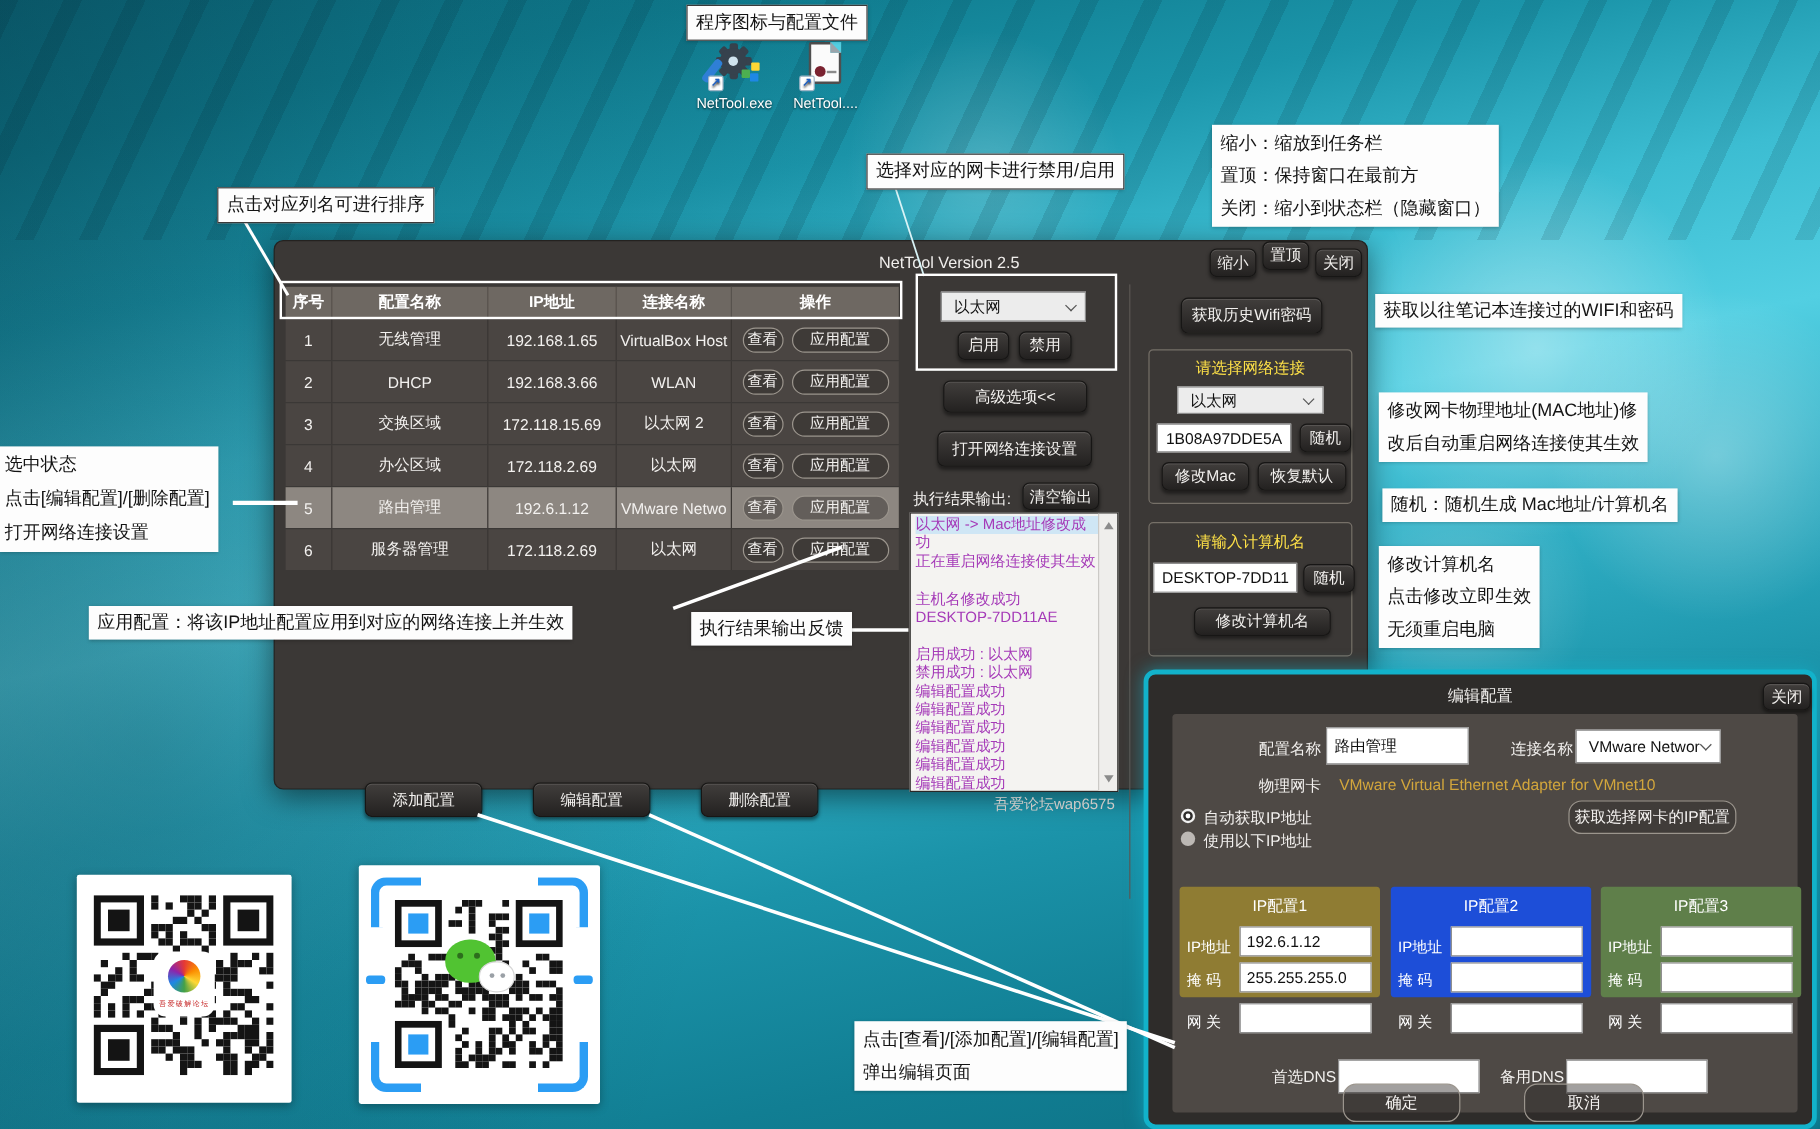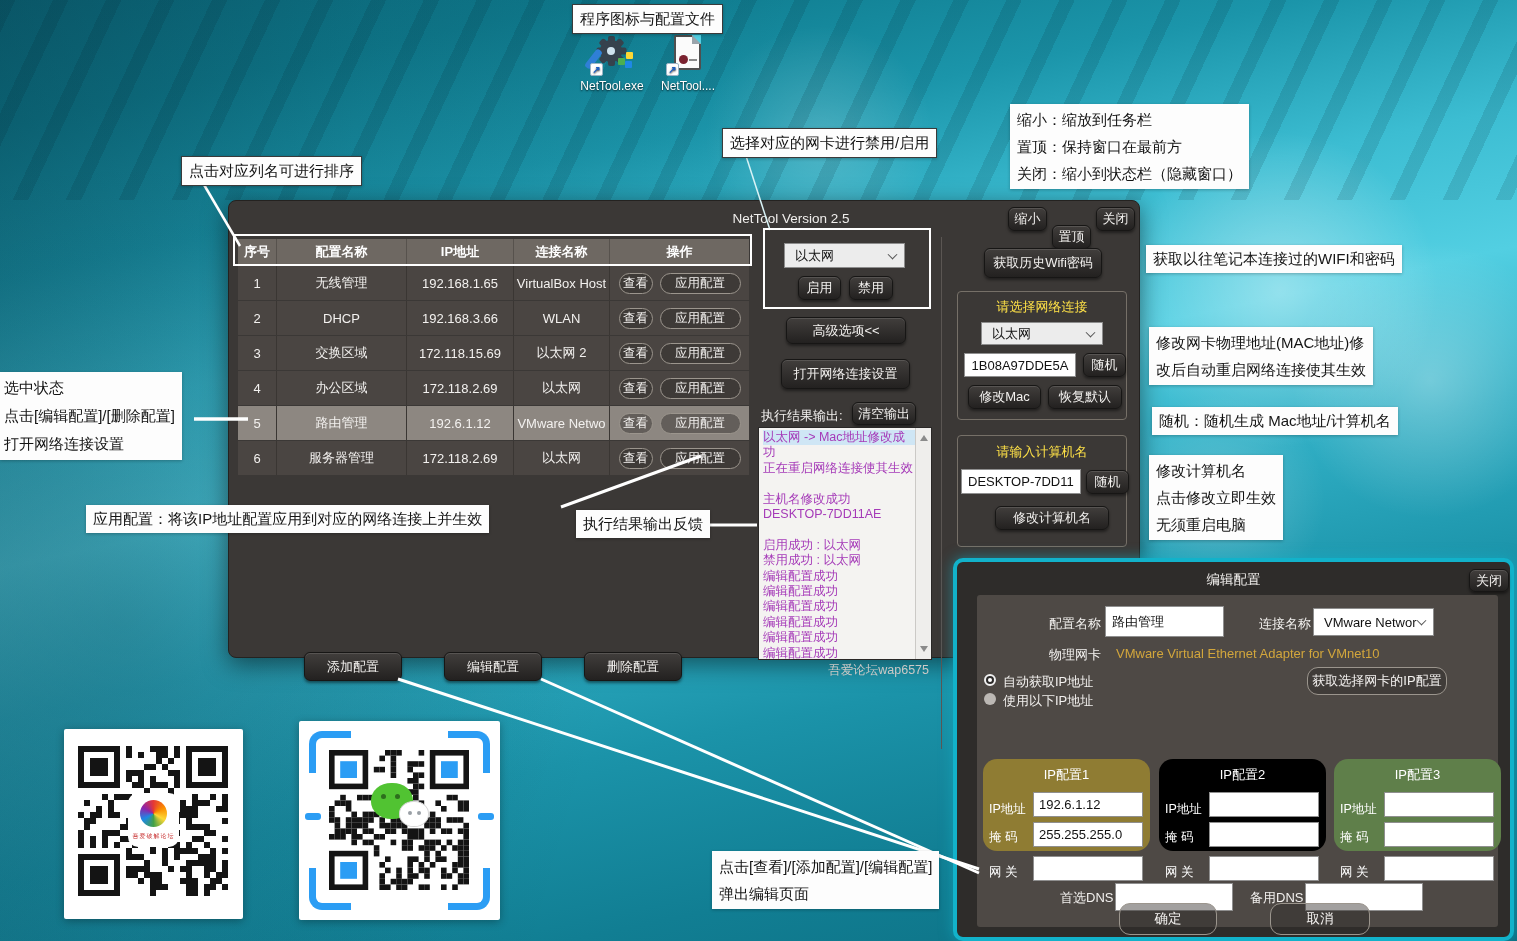--- a/index.html
+++ b/index.html
@@ -77,21 +77,21 @@
   
   #edit-win { position:absolute; left:953px; top:558px; width:561px; height:383px; background:#2e2c2a; border:4px solid #12b2ca; border-radius:10px; box-shadow:0 0 14px rgba(18,178,202,.55); z-index:20; }
   #edit-title { position:absolute; left:0; top:9px; width:100%; text-align:center; color:#f2f0ee; font-size:13.5px; }
   #edit-content { position:absolute; left:20px; top:33px; width:521px; height:332px; background:#4e4945; border-radius:3px; }
   .ew-label { position:absolute; color:#f2f0ee; font-size:13px; }
   .nic-orange { color:#d2a63c; font-size:13px; position:absolute; }
   .radio { position:absolute; width:12px; height:12px; border-radius:50%; }
   .radio.sel { border:2px solid #f0f0f0; background:#2d2b2a; }
   .radio.sel::after { content:""; position:absolute; left:2px; top:2px; width:4px; height:4px; border-radius:50%; background:#fff; }
   .radio.unsel { background:#bcb8b4; }
-  .ip-panel { position:absolute; top:164px; width:167px; height:92px; border-radius:14px; }
+  .ip-panel { position:absolute; top:144px; width:167px; height:92px; border-radius:3px; }
   .ip-title { position:absolute; top:7px; width:100%; text-align:center; color:#fff; font-size:13px; }
   .ip-lab { position:absolute; left:6px; color:#fff; font-size:12.5px; }
   .ip-field { position:absolute; left:50px; width:110px; height:25px; background:#fff; border:1px solid #8f8f8f; font-size:13px; font-family:inherit; padding:0 5px; color:#111; }
 
   
   .anno { position:absolute; background:#fdfdfd; color:#141414; font-size:15px; z-index:60; padding:2px 7px; line-height:24px; box-shadow:0 1px 3px rgba(0,0,0,.25); }
   .anno.bordered { border:1px solid #3a3a3a; }
   .anno .ln { display:block; }
   #anno-outline-header { position:absolute; left:233px; top:234px; width:519px; height:32px; border:2px solid #fff; z-index:55; pointer-events:none; }
   #anno-outline-nic { position:absolute; left:763px; top:228px; width:168px; height:81px; border:2px solid #fff; z-index:55; pointer-events:none; }
@@ -152,21 +152,21 @@
       </div>
       <div class="sc-badge">↗</div>
     </div>
     <div>NetTool....</div>
   </div>
 
   <div id="main-win">
     <div id="main-title">NetTool Version 2.5</div>
 
     <button class="win-btn" style="left:779px; top:6px; width:39px; height:24px;">缩小</button>
-    <button class="win-btn" style="left:823px; top:24px; width:39px; height:24px;">置顶</button>
+    <button class="win-btn" style="left:823px; top:0; width:39px; height:24px;">置顶</button>
     <button class="win-btn" style="left:867px; top:6px; width:39px; height:24px;">关闭</button>
 
     <div id="cfg-table">
       <div class="thead">
         <div class="hcell c-num">序号</div>
         <div class="hcell c-name">配置名称</div>
         <div class="hcell c-ip">IP地址</div>
         <div class="hcell c-conn">连接名称</div>
         <div class="hcell c-ops">操作</div>
       </div>
@@ -321,21 +321,21 @@
 
       <div class="ip-panel" style="left: 6px; background: rgb(143, 124, 51);" id="ipp0">
         <div class="ip-title">IP配置1</div>
         <div class="ip-lab" style="top:42px;">IP地址</div>
         <input class="ip-field" style="top: 33px;" value="192.6.1.12">
         <div class="ip-lab" style="top:70px;">掩 码</div>
         <input class="ip-field" style="top: 63px;" value="255.255.255.0">
         <div class="ip-lab" style="top:105px;">网 关</div>
         <input class="ip-field" style="top: 97px;" value="">
       </div>
-      <div class="ip-panel" style="left: 182px; background: #000000;" id="ipp1">
+      <div class="ip-panel" style="left: 182px; background: #1d4ed8;" id="ipp1">
         <div class="ip-title">IP配置2</div>
         <div class="ip-lab" style="top:42px;">IP地址</div>
         <input class="ip-field" style="top: 33px;" value="">
         <div class="ip-lab" style="top:70px;">掩 码</div>
         <input class="ip-field" style="top: 63px;" value="">
         <div class="ip-lab" style="top:105px;">网 关</div>
         <input class="ip-field" style="top: 97px;" value="">
       </div>
       <div class="ip-panel" style="left: 357px; background: rgb(95, 127, 74);" id="ipp2">
         <div class="ip-title">IP配置3</div>
@@ -827,19 +827,19 @@
   <div class="anno" style="left:1149px; top:455px; line-height:27px;">
     <span class="ln">修改计算机名</span>
     <span class="ln">点击修改立即生效</span>
     <span class="ln">无须重启电脑</span>
   </div>
   <div class="anno" style="left:0px; top:372px; line-height:28px; padding-left:4px;">
     <span class="ln">选中状态</span>
     <span class="ln">点击[编辑配置]/[删除配置]</span>
     <span class="ln">打开网络连接设置</span>
   </div>
-  <div class="anno" style="left:86px; top:505px;">应用配置：将该IP地址配置应用到对应的网络连接上并生效</div>
+  <div class="anno" style="left:74px; top:505px;">应用配置：将该IP地址配置应用到对应的网络连接上并生效</div>
   <div class="anno" style="left:576px; top:510px;">执行结果输出反馈</div>
   <div class="anno" style="left:712px; top:851px; line-height:27px;">
     <span class="ln">点击[查看]/[添加配置]/[编辑配置]</span>
     <span class="ln">弹出编辑页面</span>
   </div>
 </div>
 
 </body></html>

